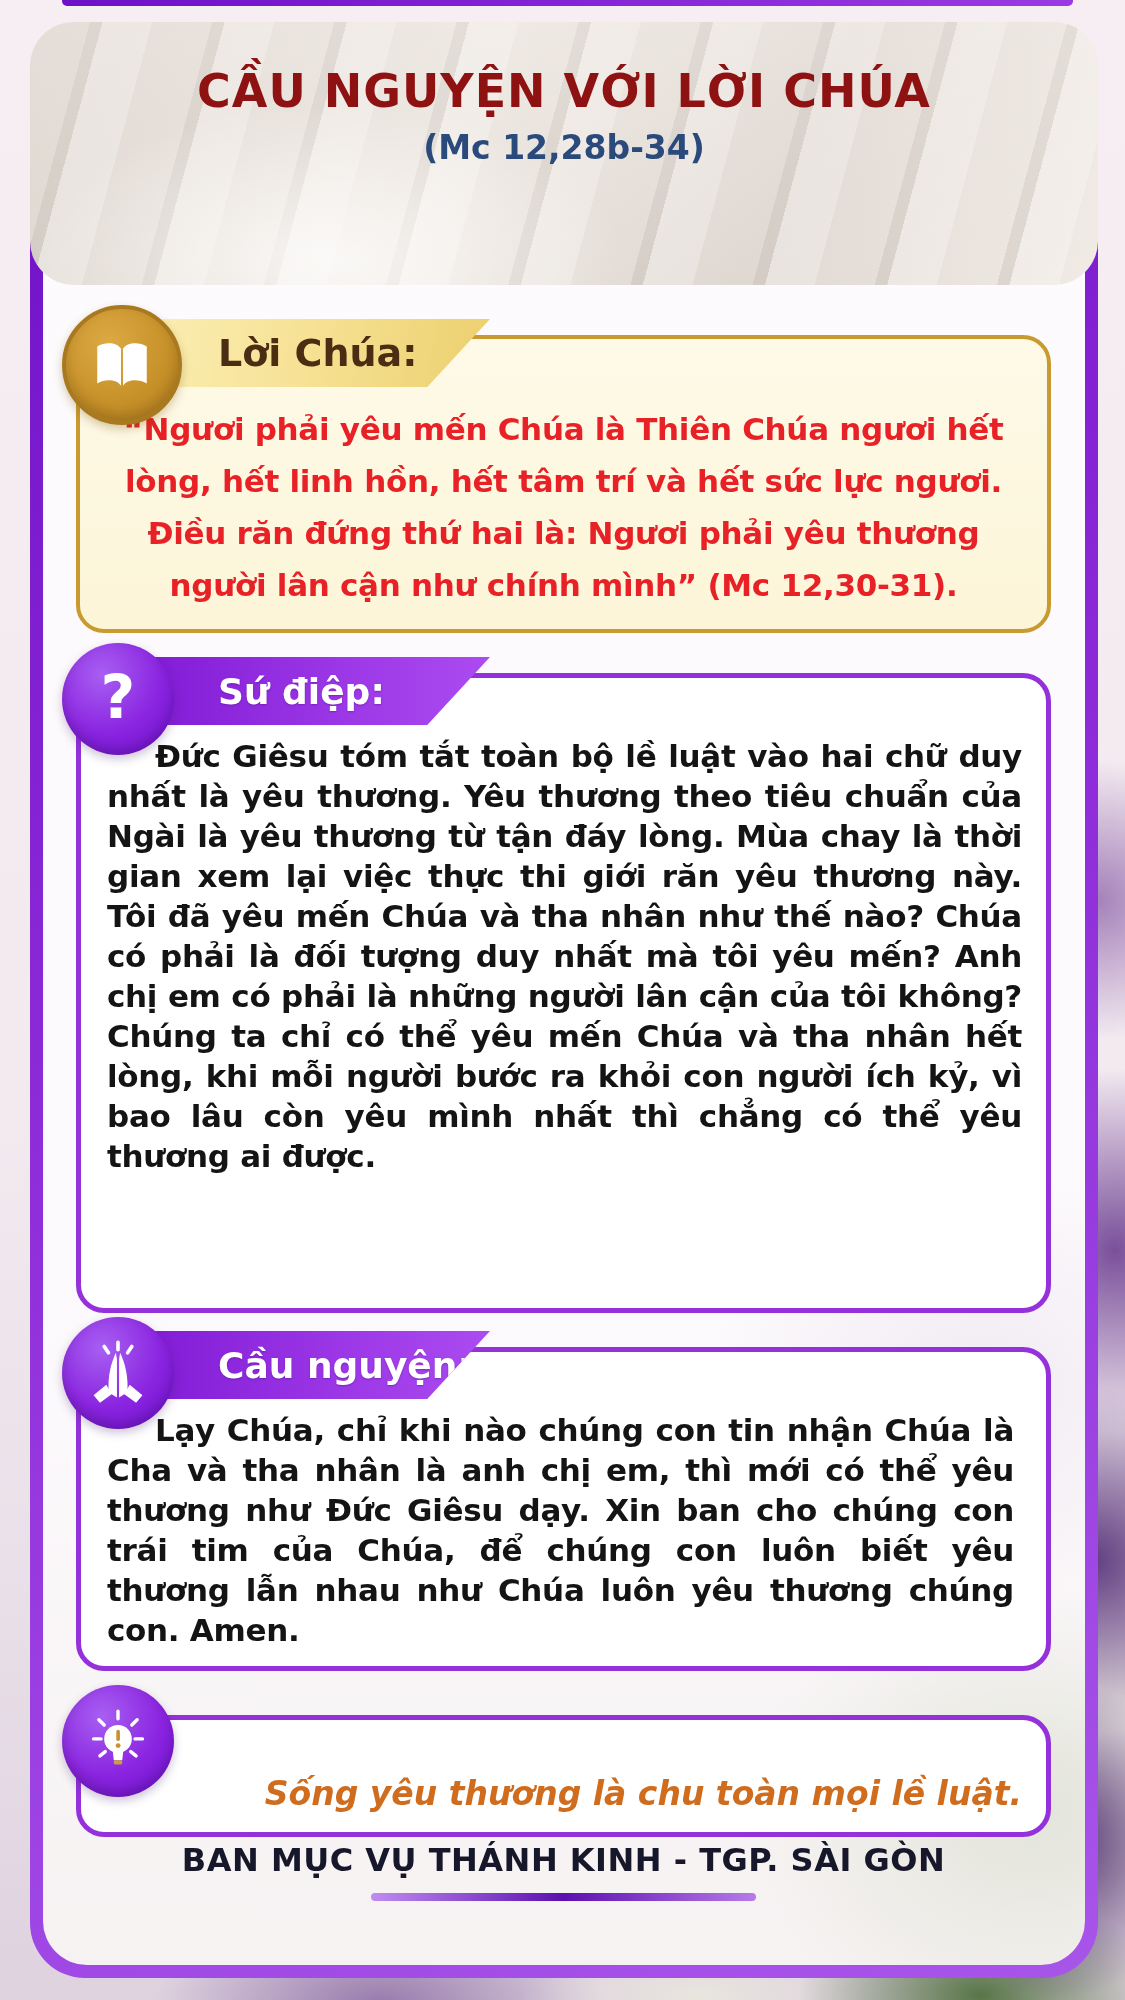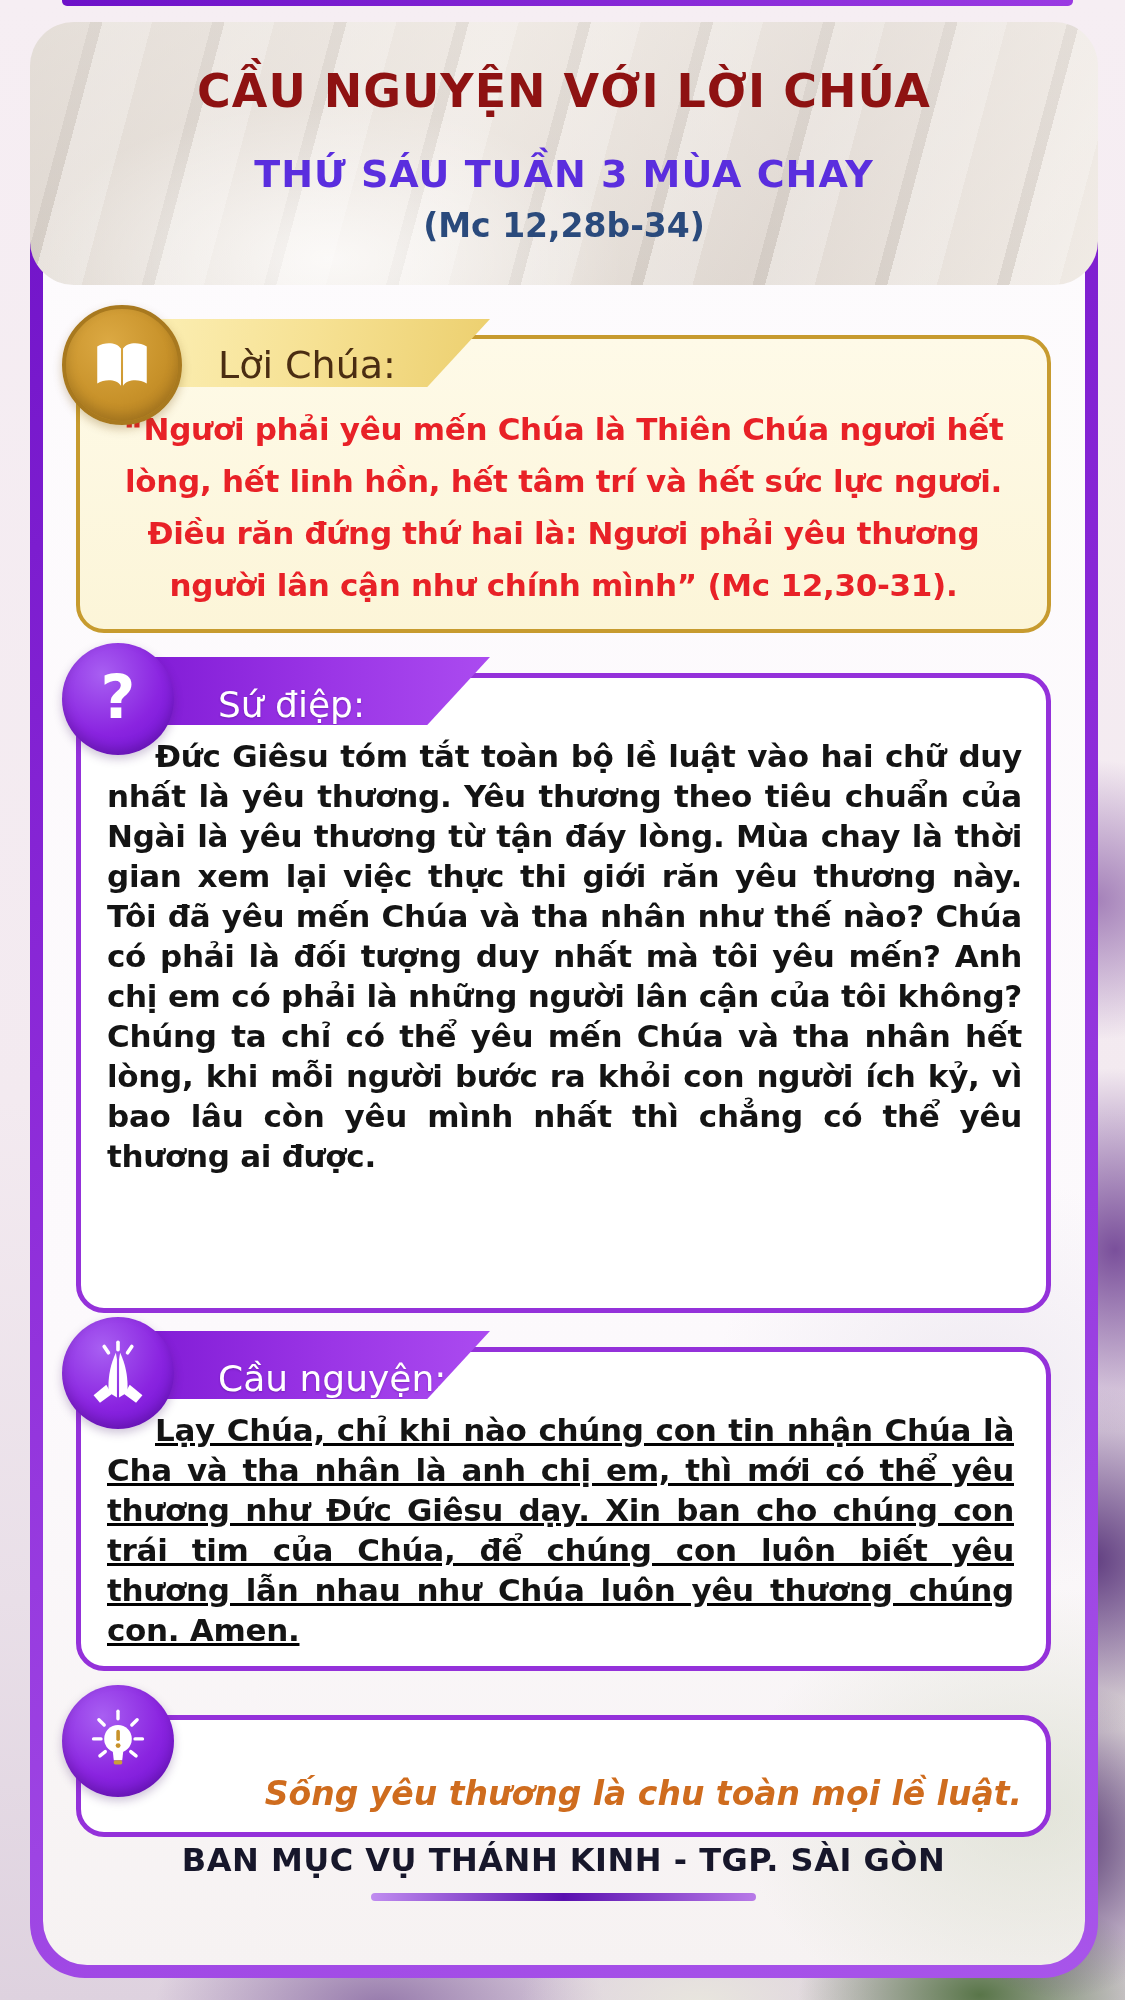--- a/index.html
+++ b/index.html
@@ -69,43 +69,43 @@
     display:flex;align-items:center;justify-content:center;z-index:3;
     box-shadow:0 4px 10px rgba(60,20,100,.25), inset 0 -6px 12px rgba(0,0,0,.18);
   }
   .circle-gold{
     background:radial-gradient(circle at 38% 30%,#dca943 0%,#c8922a 55%,#b07a1c 100%);
     border:4px solid #a8791f;box-shadow:0 4px 10px rgba(120,80,10,.3), inset 0 -6px 12px rgba(0,0,0,.15);
   }
   .circle-purple{background:radial-gradient(circle at 36% 28%,#a85ff2 0%,#8a24e0 55%,#6d0fd0 100%);}
   .banner{
     position:absolute;top:-16px;left:22px;width:392px;height:68px;z-index:2;
-    display:flex;align-items:flex-end;padding-left:120px;box-sizing:border-box;
+    display:flex;align-items:center;padding-left:120px;box-sizing:border-box;
     clip-path:polygon(0 0,100% 0,84% 100%,0 100%);
-    font-weight:normal;
+    font-weight:bold;
   }
   .banner-purple{
     background:linear-gradient(90deg,#7b15d2 0%,#9b36e6 60%,#ab4bf0 100%);
     color:#ffffff;font-size:36px;text-shadow:0 1px 2px rgba(60,0,110,.35);
   }
   .banner-gold{
     background:linear-gradient(100deg,#fdf2bd 0%,#f6e193 55%,#eccf6e 100%);
     color:#4a2d12;font-size:38px;
     filter:drop-shadow(0 2px 2px rgba(150,110,20,.35));
   }
   .box{border-radius:28px;box-sizing:border-box;position:relative;z-index:1;}
   .box-gold{
     border:4px solid #c79b2f;background:linear-gradient(180deg,#fefae8,#fcf5d8);
     min-height:282px;padding:64px 26px 18px 26px;
   }
   .box-purple{
     border:5px solid #9431da;background:#ffffff;
   }
   .box-msg{min-height:640px;padding:58px 24px 16px 26px;}
-  .box-pray{min-height:315px;padding:58px 32px 16px 26px;text-decoration:underline;}
+  .box-pray{min-height:315px;padding:58px 32px 16px 26px;}
   .box-prac{min-height:122px;padding:52px 24px 16px 26px;text-align:right;}
   .quote{
     color:#e82127;font-weight:bold;font-size:31px;line-height:52px;
     text-align:center;letter-spacing:-0.3px;
   }
   .bodytext{
     color:#141414;font-weight:bold;font-size:31px;line-height:40px;
     text-align:justify;letter-spacing:-0.3px;text-indent:48px;
   }
   .practice-line{
@@ -209,17 +209,16 @@
       <div class="footer-text">BAN MỤC VỤ THÁNH KINH - TGP. SÀI GÒN</div>
       <div class="footer-line"></div>
 
     </div>
 
   </div>
 
   <div class="header">
     <div class="header-inner">
       <div class="h-title">CẦU NGUYỆN VỚI LỜI CHÚA</div>
-      <div class="h-sub">THỨ SÁU TUẦN 3 MÙA CHAY</div>
       <div class="h-ref">(Mc 12,28b-34)</div>
     </div>
   </div>
 </div>
 
 </body></html>

